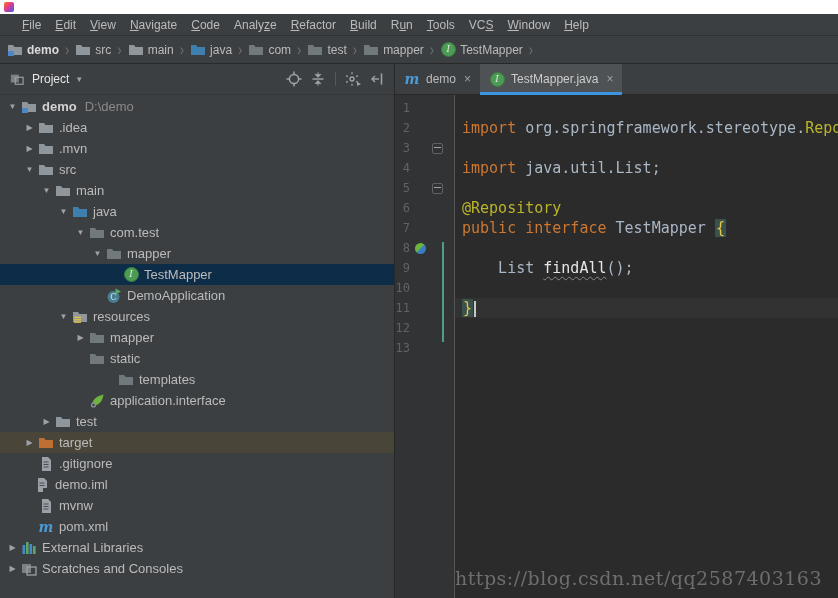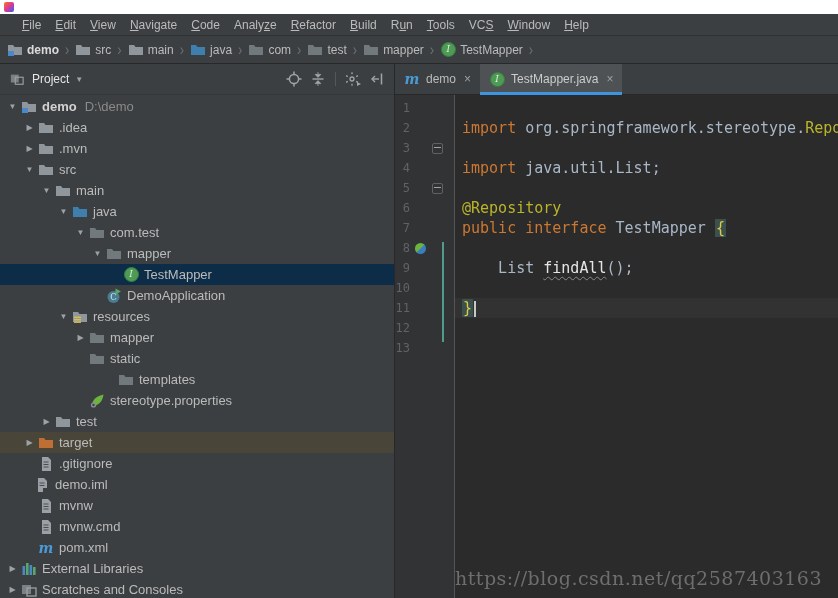--- a/index.html
+++ b/index.html
@@ -378,21 +378,21 @@
           </div>
           <div class="tree-row" style="padding-left: 72px;">
             <span class="tr-arrow"></span>
             <span class="tr-icon">
               <svg width="16" height="16" viewBox="0 0 16 16">
                 <path d="M3 13C3 6 8 3 14.5 1.5 13.5 9 9 13 3 13z" fill="#6db33f"></path>
                 <circle cx="4.5" cy="12" r="2.6" fill="#8a9196"></circle>
                 <circle cx="4.5" cy="12" r="1.2" fill="#3c3f41"></circle>
               </svg>
             </span>
-            <span class="tr-label">stereotype.properties</span>
+            <span class="tr-label">application.interface</span>
           </div>
           <div class="tree-row" style="padding-left: 38px;">
             <span class="tr-arrow">▶</span>
             <span class="tr-icon">
               <svg width="16" height="16" viewBox="0 0 16 16">
                 <path d="M1 3h5l1.5 2H15v8H1z" fill="#8f979c"></path>
               </svg>
             </span>
             <span class="tr-label">test</span>
           </div>
@@ -428,30 +428,20 @@
           </div>
           <div class="tree-row" style="padding-left: 21px;">
             <span class="tr-arrow"></span>
             <span class="tr-icon">
               <svg width="16" height="16" viewBox="0 0 16 16">
                 <path d="M4 1h6l3 3v11H4z" fill="#9aa0a6"></path>
                 <path d="M5.5 6h5M5.5 8.5h5M5.5 11h5" stroke="#4b4e50" stroke-width="1.1"></path>
               </svg>
             </span>
             <span class="tr-label">mvnw</span>
-          </div>
-          <div class="tree-row" style="padding-left: 21px;">
-            <span class="tr-arrow"></span>
-            <span class="tr-icon">
-              <svg width="16" height="16" viewBox="0 0 16 16">
-                <path d="M4 1h6l3 3v11H4z" fill="#9aa0a6"></path>
-                <path d="M5.5 6h5M5.5 8.5h5M5.5 11h5" stroke="#4b4e50" stroke-width="1.1"></path>
-              </svg>
-            </span>
-            <span class="tr-label">mvnw.cmd</span>
           </div>
           <div class="tree-row" style="padding-left: 21px;">
             <span class="tr-arrow"></span>
             <span class="tr-icon">
               <span class="m-ico">m</span>
             </span>
             <span class="tr-label">pom.xml</span>
           </div>
           <div class="tree-row" style="padding-left: 4px;">
             <span class="tr-arrow">▶</span>

